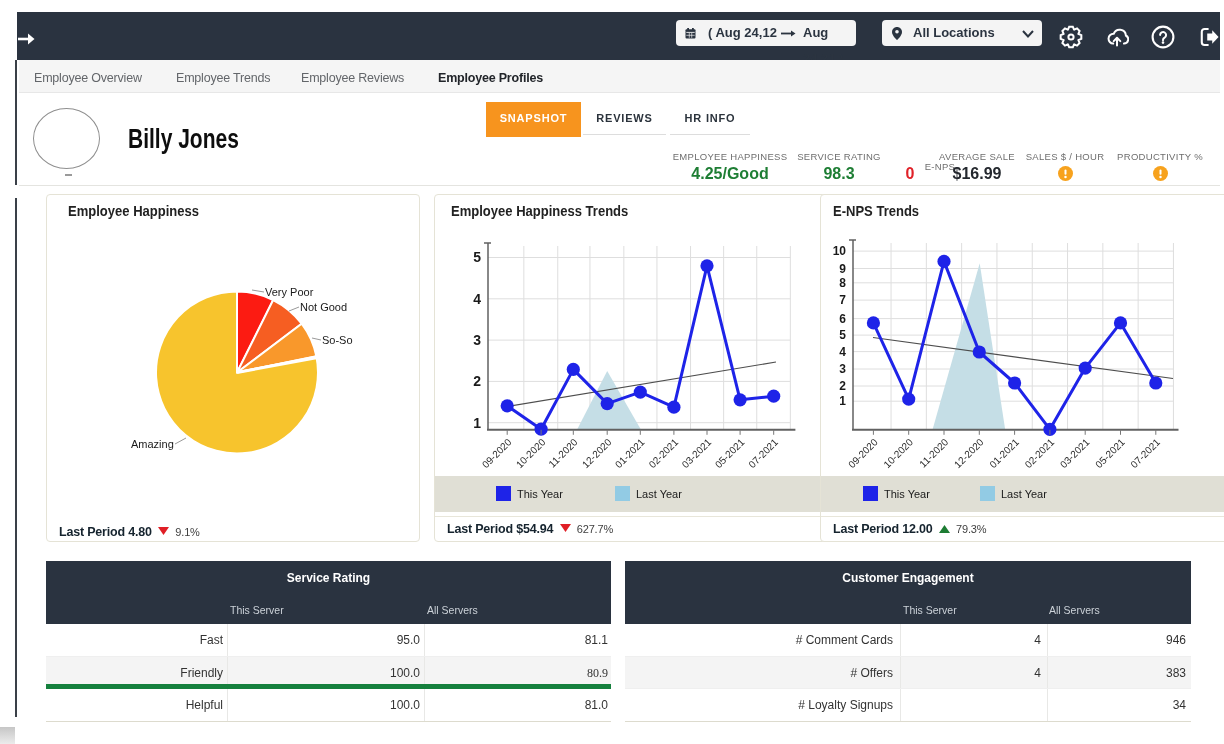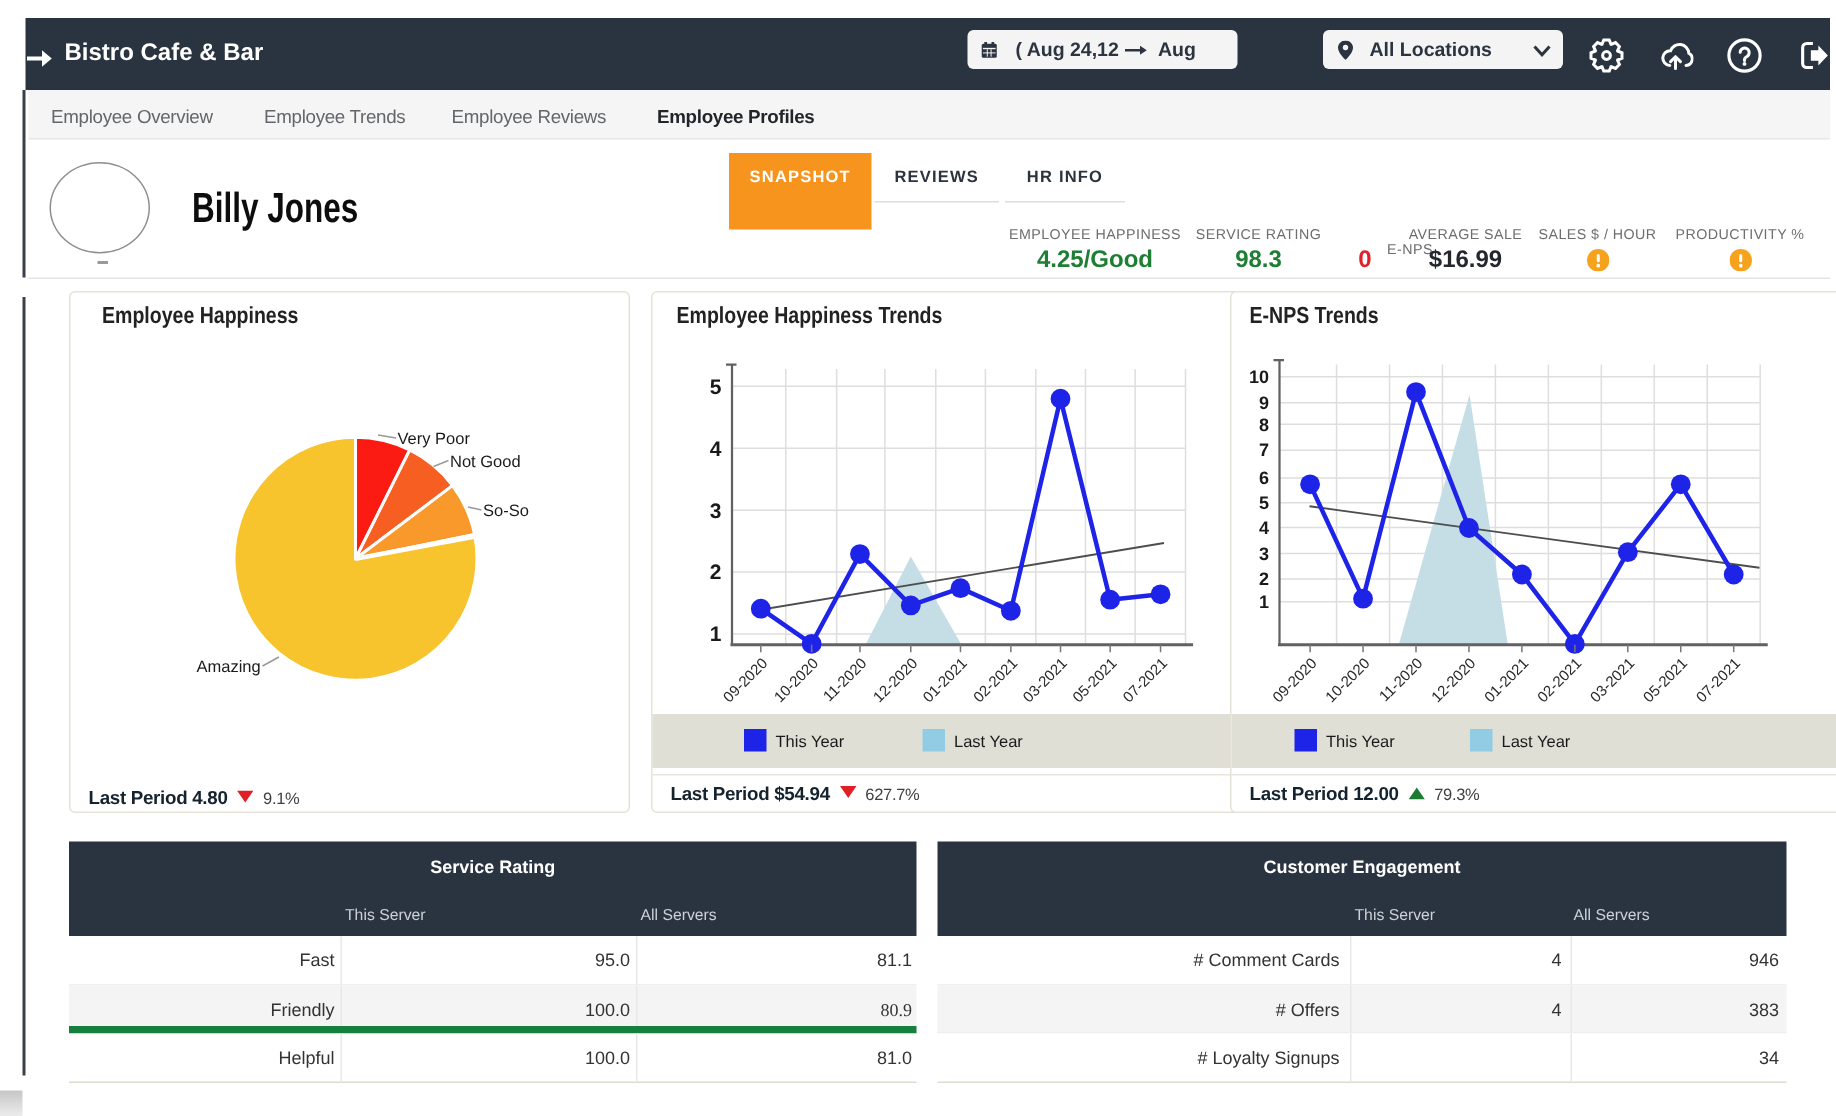--- a/index.html
+++ b/index.html
@@ -31,23 +31,22 @@
 
   <div class="abs sideline" style="top:60px; height:125px;"></div>
   <div class="abs sideline" style="top:198px; height:519px;"></div>
   <div class="abs" style="left:0; top:727px; width:15px; height:17px; background:linear-gradient(#c6c6c6,#ececec);"></div>
 
   <div class="abs navbar"></div>
   <svg class="abs" style="left:18px; top:32px;" width="17" height="14" viewBox="0 0 17 14">
     <line x1="0" y1="7" x2="12" y2="7" stroke="#fff" stroke-width="2.6"></line>
     <polygon points="10,1.5 16.5,7 10,12.5" fill="#fff"></polygon>
   </svg>
-  <div class="abs nav-title">Bistro Cafe &amp; Bar</div>
-
-  <div class="abs pill" style="left:645px; top:20px; width:180px;padding-left:40px;">
+
+  <div class="abs pill" style="left:676px; top:20px; width:180px;padding-left:40px;">
     <svg class="abs" style="left:9px; top:8px;" width="11" height="11" viewBox="0 0 11 11">
       <rect x="0.5" y="1.2" width="10" height="9.3" rx="1" fill="#2b3440"></rect>
       <rect x="2.2" y="0" width="1.8" height="2.6" fill="#2b3440"></rect>
       <rect x="7.0" y="0" width="1.8" height="2.6" fill="#2b3440"></rect>
       <rect x="1.3" y="3.9" width="8.4" height="0.9" fill="#f4f4f4"></rect>
       <rect x="3.8" y="4.8" width="0.9" height="5" fill="#f4f4f4" opacity="0.75"></rect>
       <rect x="6.3" y="4.8" width="0.9" height="5" fill="#f4f4f4" opacity="0.75"></rect>
       <rect x="1.3" y="6.8" width="8.4" height="0.9" fill="#f4f4f4" opacity="0.75"></rect>
     </svg>
     <div class="abs" style="left:32px; top:0; line-height:26px;">( Aug 24,12</div>
@@ -96,21 +95,21 @@
     <div class="tab" style="left:15px;">Employee Overview</div>
     <div class="tab" style="left:157px;">Employee Trends</div>
     <div class="tab" style="left:282px;">Employee Reviews</div>
     <div class="tab active" style="left:419px;">Employee Profiles</div>
   </div>
 
   <div class="abs" style="left:33px; top:108px; width:67px; height:61px; border:1px solid #8f8f8f; border-radius:50%;"></div>
   <div class="abs" style="left:65px; top:174px; width:7px; height:2px; background:#9a9a9a;"></div>
   <div class="abs" style="left:128px; top:123px; font-size:28px; font-weight:bold; color:#0d0d0d; transform:scaleX(0.75); transform-origin:left center; white-space:nowrap;">Billy Jones</div>
 
-  <div class="abs ptab" style="left:486px; top:102px; width:95px; height:51px; line-height:33px; background:#f7941e; color:#fff;">SNAPSHOT</div>
+  <div class="abs ptab" style="left:486px; top:102px; width:95px; height:35px; line-height:33px; background:#f7941e; color:#fff;">SNAPSHOT</div>
   <div class="abs ptab" style="left:583px; top:102px; width:83px; height:33px; line-height:33px; border-bottom:1px solid #ddd;">REVIEWS</div>
   <div class="abs ptab" style="left:670px; top:102px; width:80px; height:33px; line-height:33px; border-bottom:1px solid #ddd;">HR INFO</div>
 
   <div class="mlabel" style="left:730px;">EMPLOYEE HAPPINESS</div>
   <div class="mval" style="left:730px; color:#1e7e34;">4.25/Good</div>
   <div class="mlabel" style="left:839px;">SERVICE RATING</div>
   <div class="mval" style="left:839px; color:#1e7e34;">98.3</div>
   <div class="mlabel" style="left:940px;margin-top:10px;">E-NPS</div>
   <div class="mval" style="left:910px; color:#e02128;">0</div>
   <div class="mlabel" style="left:977px;">AVERAGE SALE</div>

